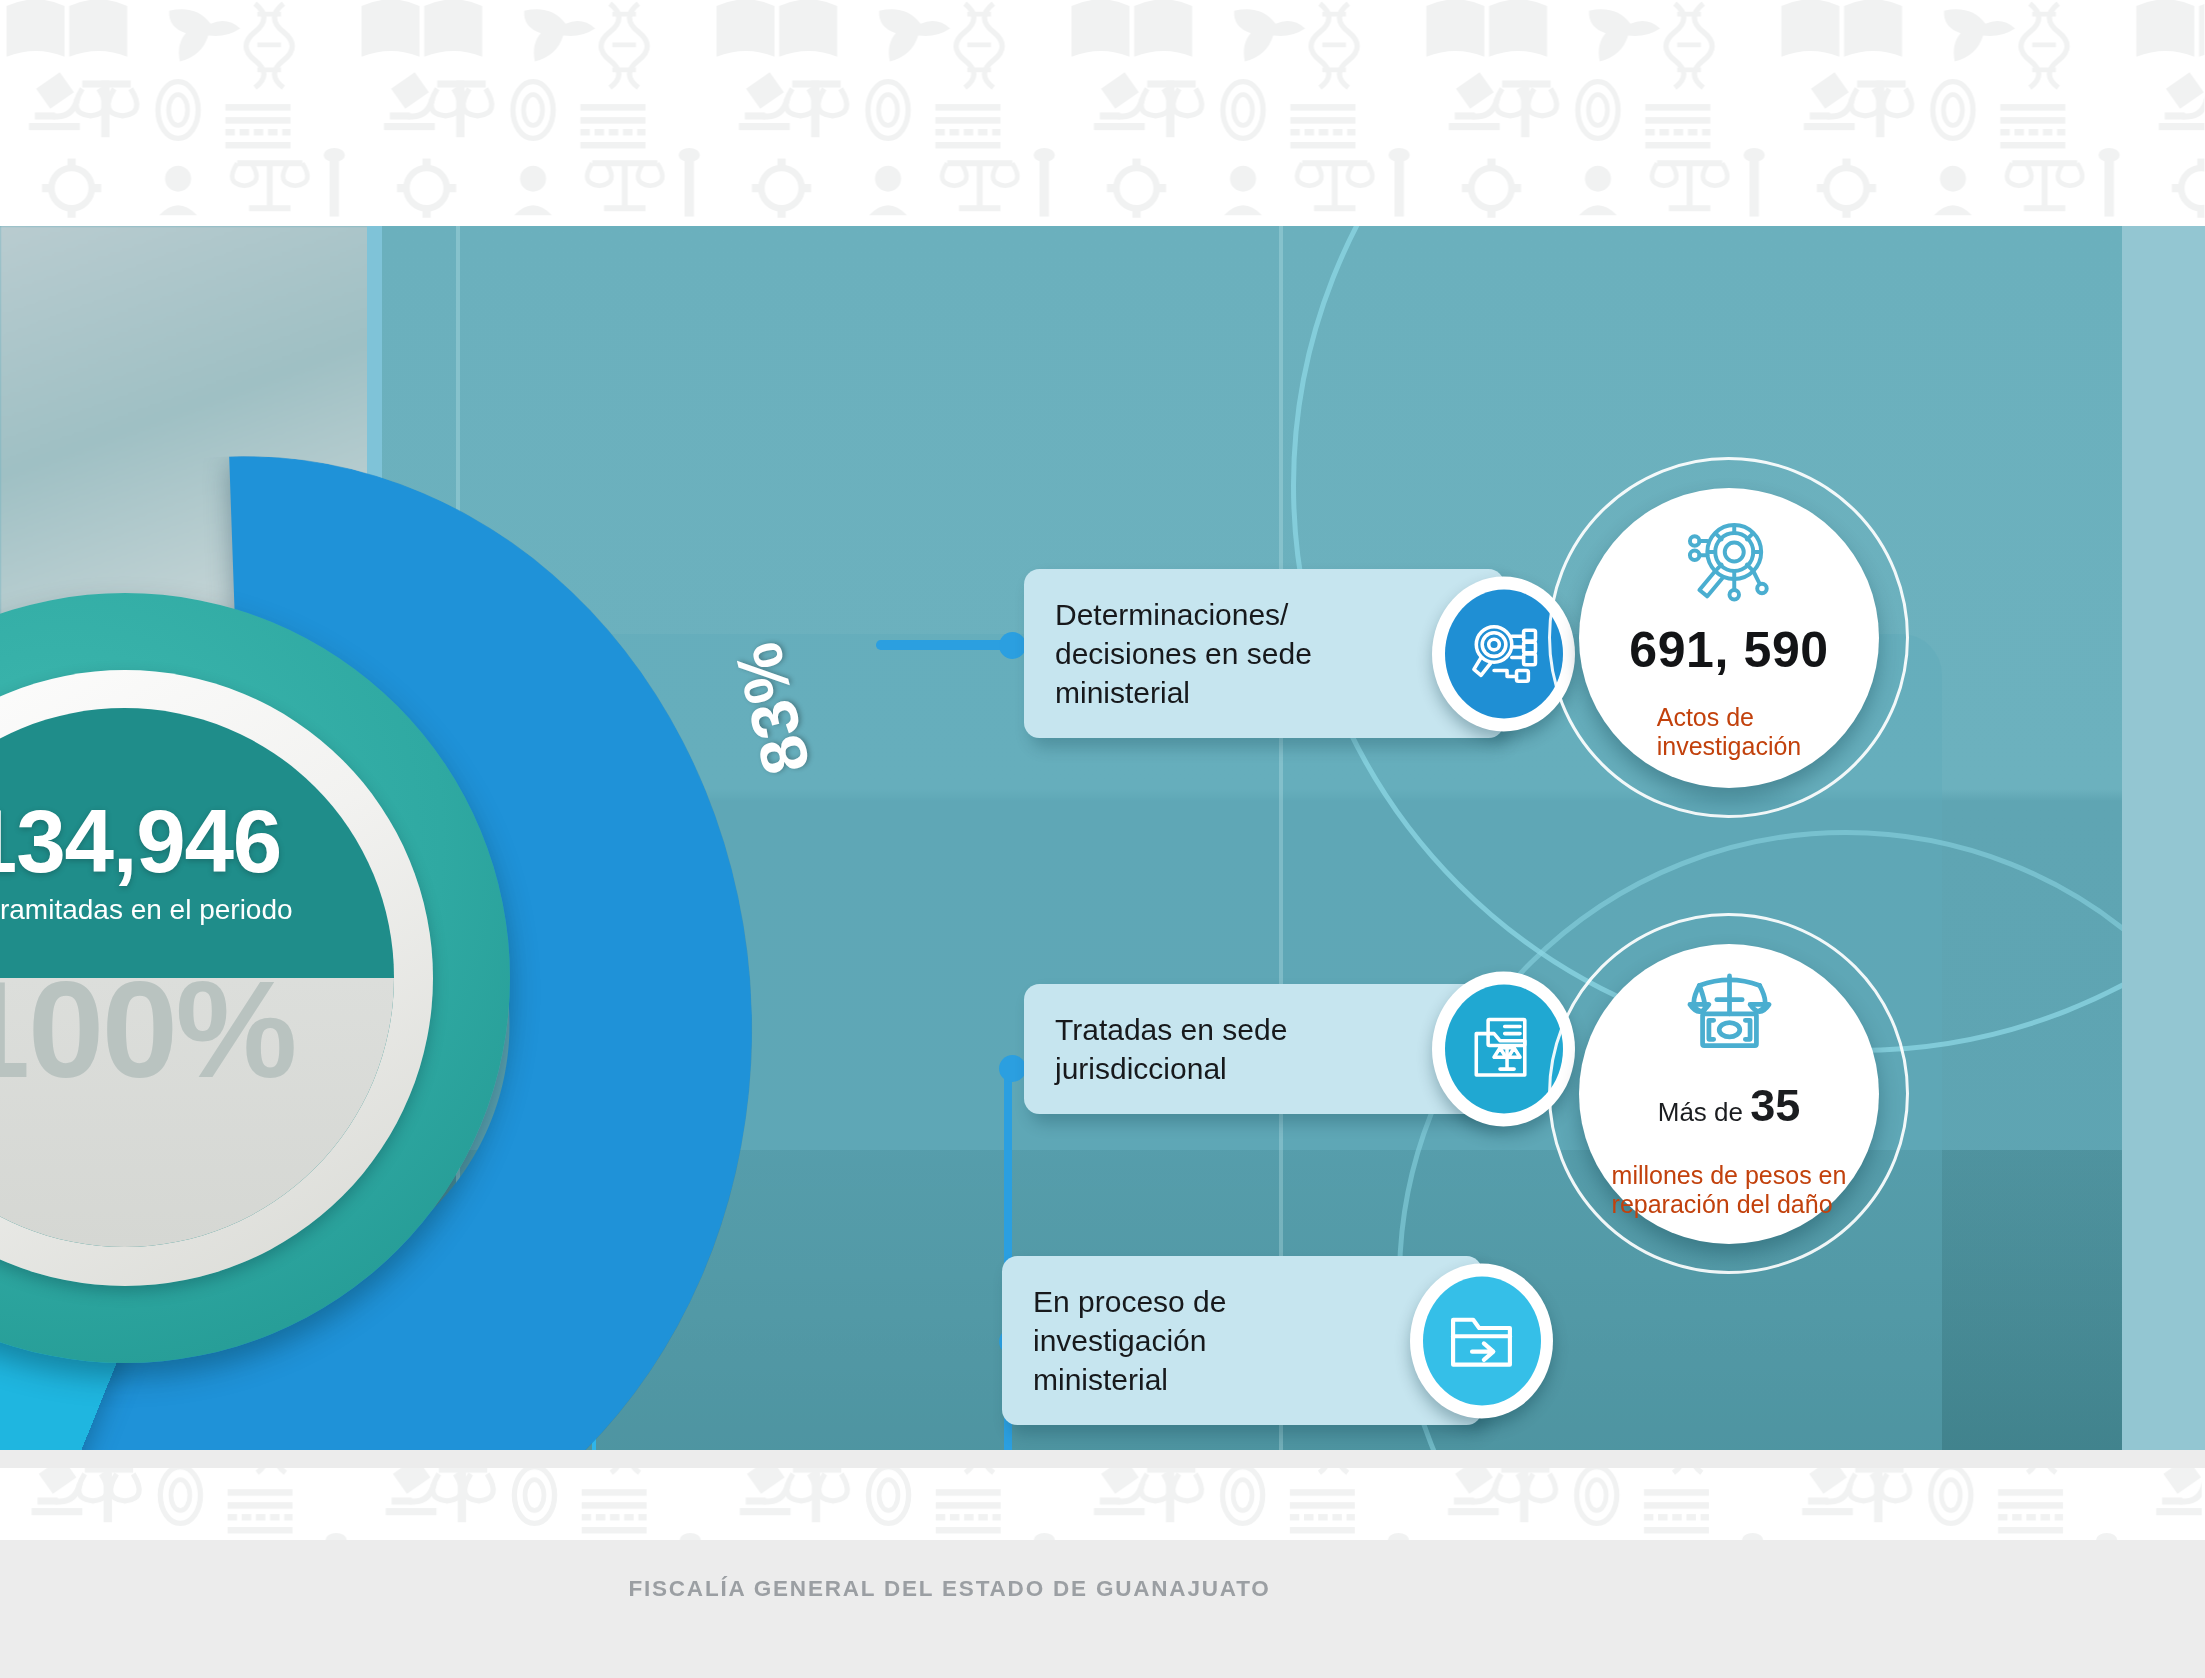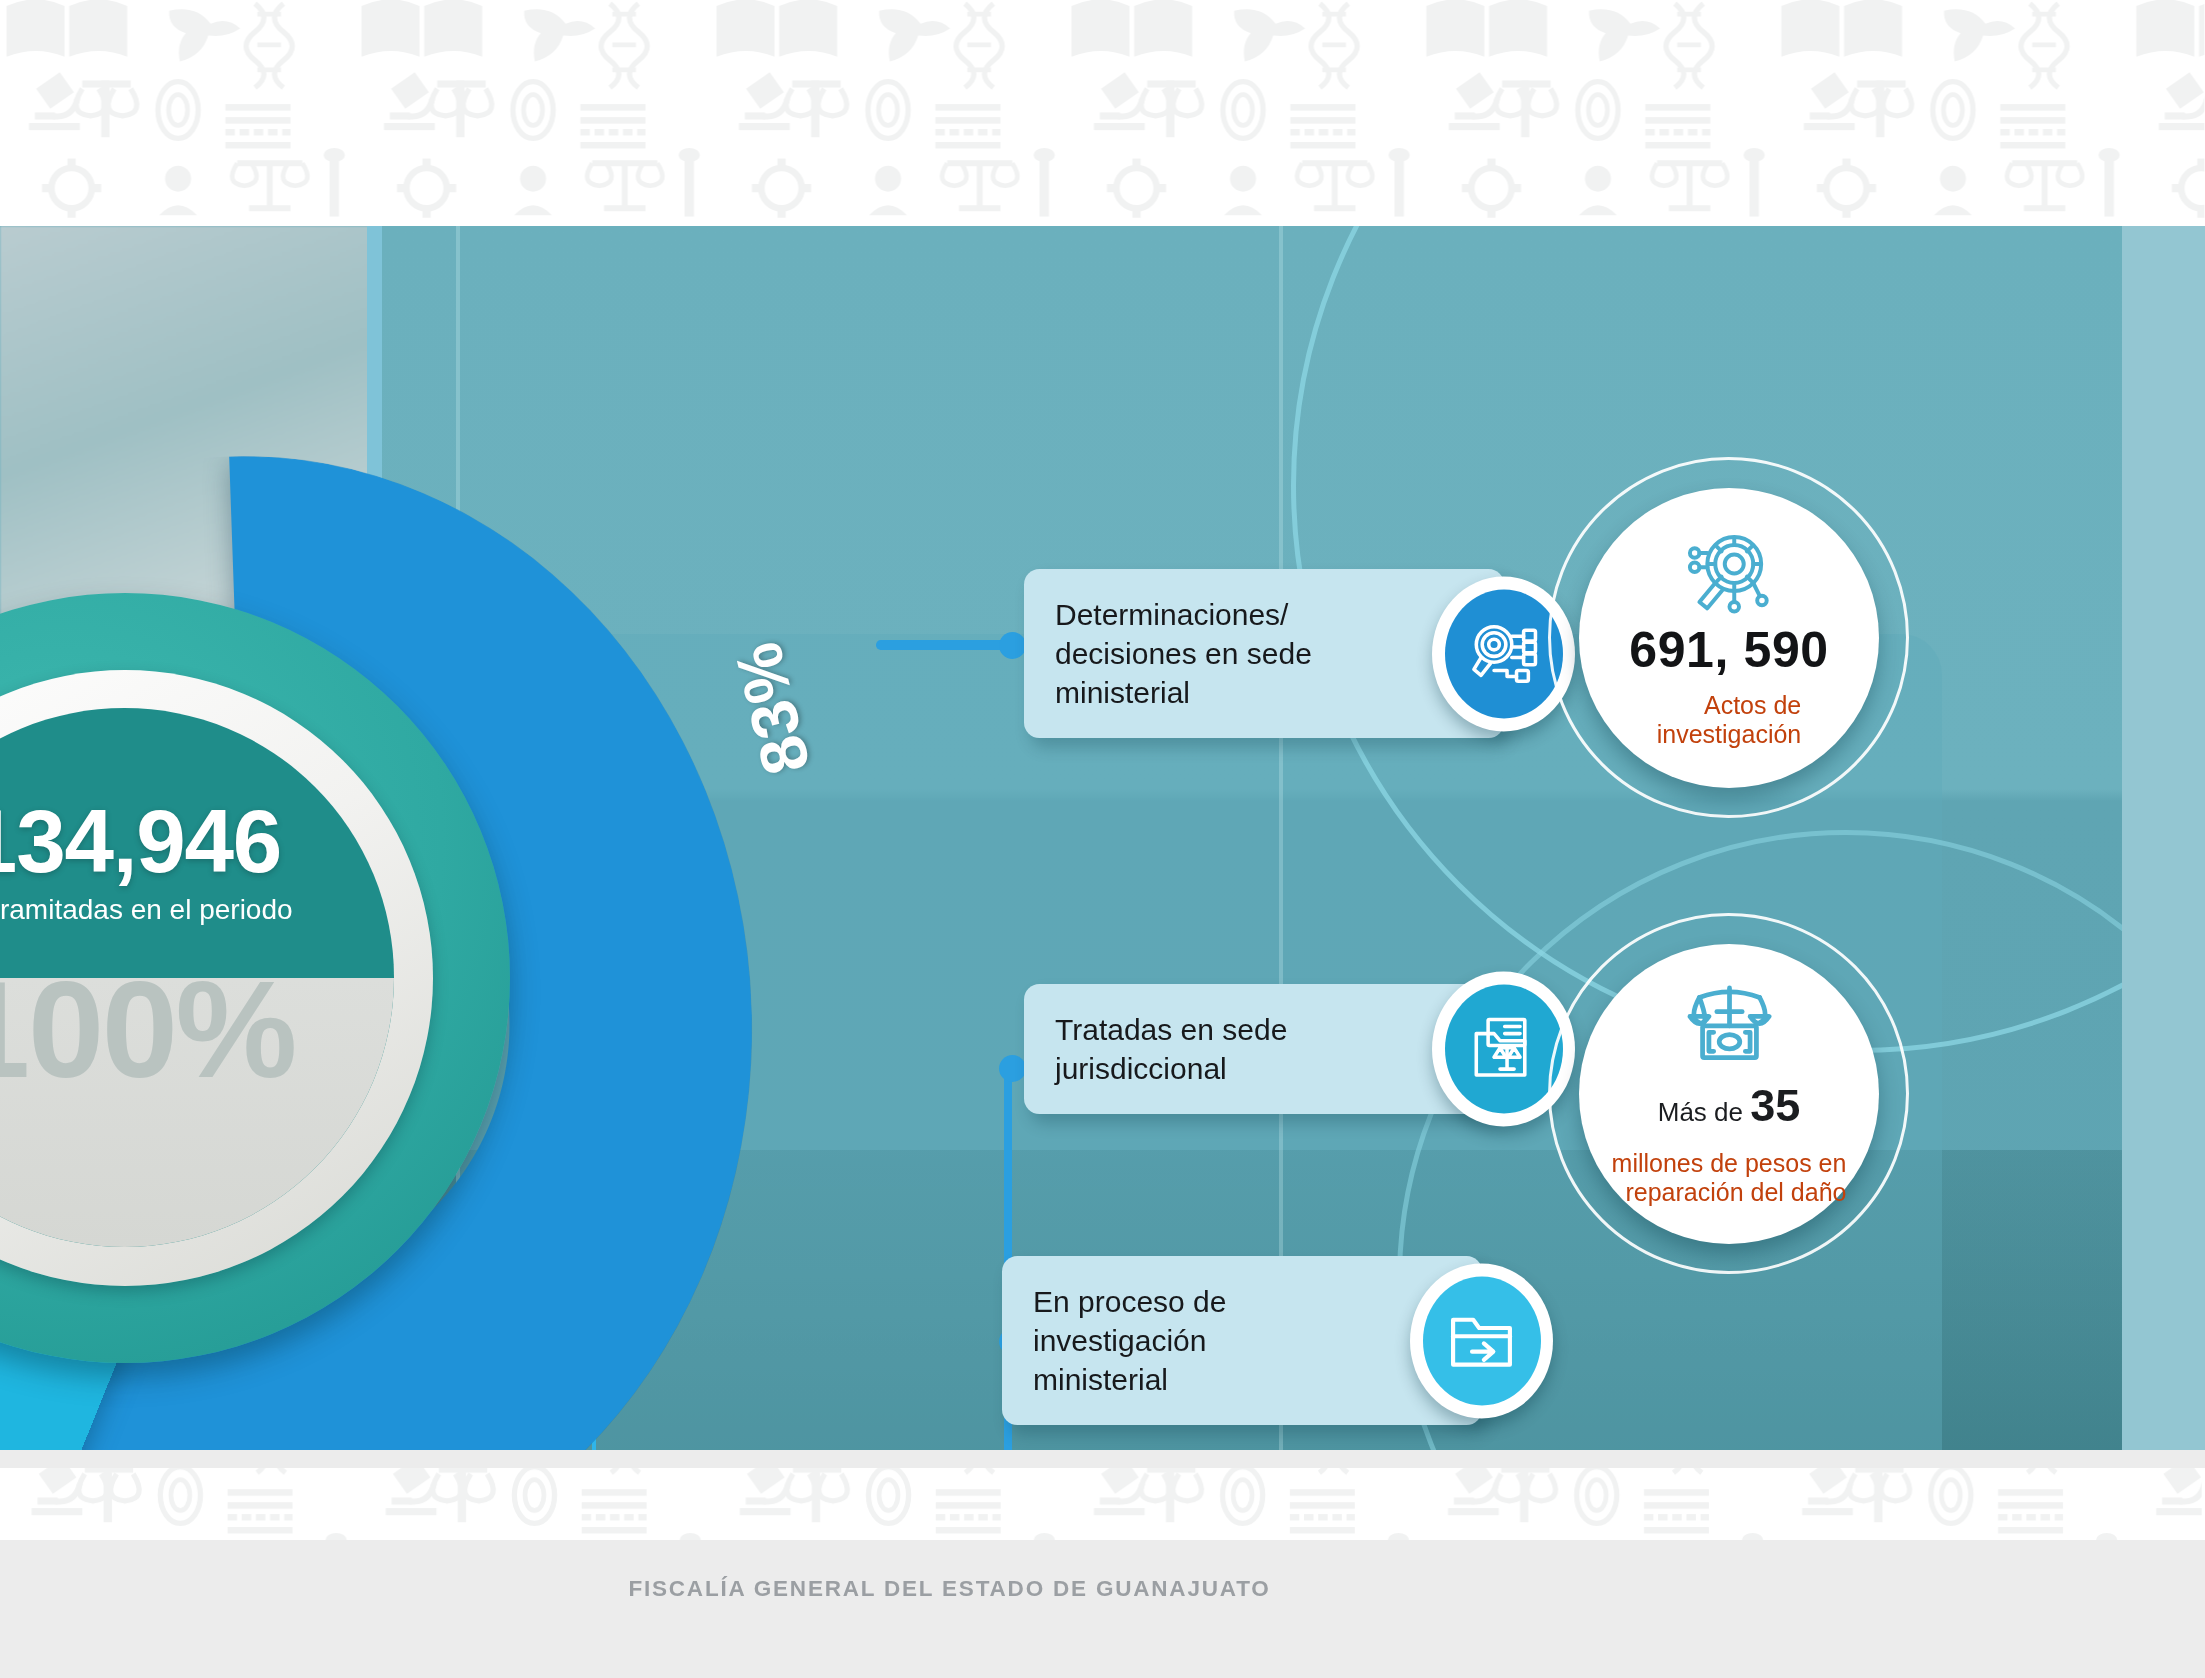--- a/index.html
+++ b/index.html
@@ -193,21 +193,22 @@
   
   .stat-outer{
     position:absolute;width:355px;height:355px;border-radius:50%;
     border:3px solid rgba(255,255,255,.92);
   }
   .stat-circle{
     position:absolute;left:28px;top:28px;width:300px;height:300px;border-radius:50%;
     background:#fff;
     box-shadow:0 10.7px 20px rgba(0,45,60,.3);
     display:flex;flex-direction:column;align-items:center;justify-content:center;
-    text-align:right;
+    text-align:left;
+    gap:12px;
   }
   .stat-circle svg{width:95px;height:95px;margin-bottom:3.6px;}
   .stat-num{font-size:50px;font-weight:bold;color:#131416;line-height:1;letter-spacing:0.6px;}
   .stat-cap{font-size:25px;color:#c2410c;line-height:1.18;margin-top:16px;}
   .stat-cap2{font-size:26px;color:#1b1d20;line-height:1.2;}
   .stat-cap2 b{font-size:45px;font-weight:bold;}
 
   
   #footer{
     position:absolute;left:0;top:1540px;width:2205px;height:138px;background:#ececec;

